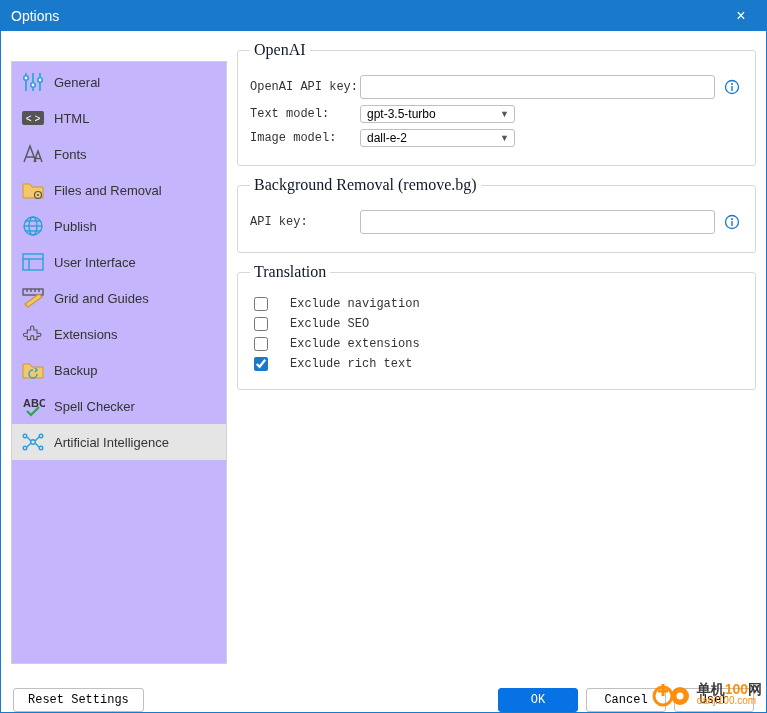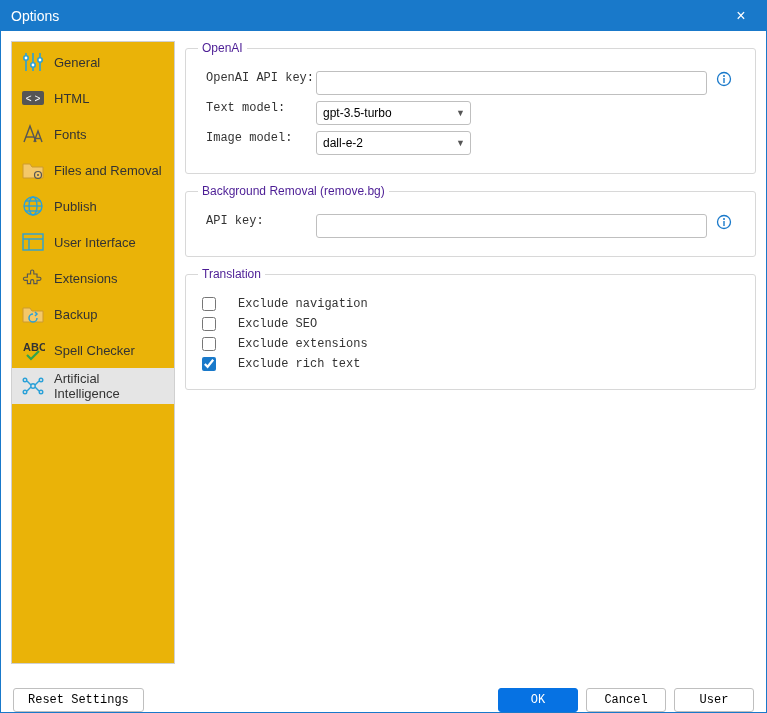--- a/index.html
+++ b/index.html
@@ -2,34 +2,34 @@
 <html><head>
 <meta charset="utf-8">
 <style>
   * { box-sizing: border-box; }
   html, body { margin: 0; padding: 0; font-family: "Segoe UI", Arial, sans-serif; font-size: 13px; color: #333; }
   .window { width: 767px; height: 713px; background: #fff; border: 1px solid #1979ca; position: relative; display: flex; flex-direction: column; }
   .titlebar { height: 30px; background: #1979ca; color: #fff; display: flex; align-items: center; padding: 0 10px; justify-content: space-between; }
   .titlebar .title { font-size: 14px; }
   .titlebar .close { width: 30px; height: 30px; display:flex; align-items:center; justify-content:center; cursor:pointer; font-size:16px; }
   .body { flex: 1 1 auto; display: flex; padding: 10px 10px 0 10px; gap: 10px; overflow:hidden; }
-  .sidebar { width: 164px; border: 1px solid #d0d0d0; background:#eab308; overflow-y:auto; padding:2px 0; }
+  .sidebar { width: 216px; border: 1px solid #d0d0d0; background:#c4b5fd; overflow-y:auto; padding:2px 0;margin-top:20px; }
   .side-item { display:flex; align-items:center; height:36px; padding:0 8px; gap:8px; color:#333; cursor:pointer; }
   .side-item.selected { background:#e5e5e5; }
   .side-icon { width:26px; height:26px; flex:0 0 26px; display:flex; align-items:center; justify-content:center; }
   .side-icon svg { width:24px; height:24px; }
   .content { flex:1 1 auto; position:relative; }
   fieldset { border:1px solid #d8d8d8; border-radius:3px; margin:0 0 10px 0; padding:10px 12px 12px 12px; }
-  legend { font-family: Liberation Sans, sans-serif; font-size:12px; color:#4c1d95; padding:0 4px; }
-  .row { display:flex; align-items:flex-start; margin:6px 8px; }
+  legend { font-family: Liberation Serif, serif; font-size:16px; color:#0f172a; padding:0 4px; }
+  .row { display:flex; align-items:center; margin:6px 0; }
   .row label.lbl { width:110px; font-family:"Consolas","Courier New",monospace; font-size:12px; color:#333; }
   .row input.text { flex:1 1 auto; height:24px; border:1px solid #bfbfbf; border-radius:3px; padding:0 6px; font-size:12px; }
   .row .info { width:22px; display:flex; align-items:center; justify-content:center; margin-left:6px; color:#1979ca; cursor:pointer; }
   .combo { position:relative; width:155px; }
-  .combo input { width:100%; height:24px; border:1px solid #bfbfbf; border-radius:3px; padding:0 22px 0 6px; font-size:12px; background:#fff; }
+  .combo input { width:100%; height:18px; border:1px solid #bfbfbf; border-radius:3px; padding:0 22px 0 6px; font-size:12px; background:#fff; }
   .combo .caret { position:absolute; right:6px; top:50%; transform:translateY(-50%); font-size:9px; color:#555; pointer-events:none; }
   .chk-row { display:flex; align-items:center; margin:6px 0 6px 4px; font-family:"Consolas","Courier New",monospace; font-size:12px; gap:22px; cursor:pointer; }
   .chk-row input[type=checkbox] { width:14px; height:14px; accent-color:#1979ca; margin:0; }
   .footer { height:48px; display:flex; align-items:flex-end; padding:0 12px; gap:8px; border-top:0; }
   .footer .spacer { flex:1; }
   .btn { height:24px; min-width:80px; border:1px solid #bfbfbf; background:#fff; border-radius:3px; font-size:12px; font-family:"Consolas","Courier New",monospace; cursor:pointer; padding:0 14px; }
   .btn.primary { background:#0672e3; border-color:#0672e3; color:#fff; }
   .watermark { position:absolute; right:4px; bottom:4px; display:flex; align-items:center; gap:4px; opacity:.95; pointer-events:none; }
   .watermark svg { width:42px; height:28px; }
   .watermark .wm-text { display:flex; flex-direction:column; line-height:1; }
@@ -113,20 +113,33 @@
         <span class="side-icon">
           <svg viewBox="0 0 24 24" fill="none" stroke="#2aa1d8" stroke-width="1.4">
               <rect x="2" y="4" width="20" height="16"></rect>
               <line x1="2" y1="9" x2="22" y2="9"></line>
               <line x1="8" y1="9" x2="8" y2="20"></line>
             </svg>
         </span>
         <span>User Interface</span>
       </div>
 
+      <div class="side-item">
+        <span class="side-icon">
+          <svg viewBox="0 0 24 24" fill="none" stroke="#555" stroke-width="1.3">
+              <rect x="2" y="3" width="20" height="6"></rect>
+              <line x1="6" y1="3" x2="6" y2="6"></line>
+              <line x1="10" y1="3" x2="10" y2="6"></line>
+              <line x1="14" y1="3" x2="14" y2="6"></line>
+              <line x1="18" y1="3" x2="18" y2="6"></line>
+              <path d="M4 21 L18 11 L21 14 L7 24z" fill="#f4c869" stroke="#cc9a2f" transform="translate(0,-3)"></path>
+            </svg>
+        </span>
+        <span>Grid and Guides</span>
+      </div>
 
       <div class="side-item">
         <span class="side-icon">
           <svg viewBox="0 0 24 24" fill="none" stroke="#555" stroke-width="1.4">
               <path d="M5 8h4V5a2 2 0 114 0v3h4v4h3a2 2 0 110 4h-3v4h-4v-3a2 2 0 10-4 0v3H5v-4H2a2 2 0 110-4h3z" transform="scale(.8) translate(3,2)"></path>
             </svg>
         </span>
         <span>Extensions</span>
       </div>
 
@@ -238,13 +251,26 @@
   </div>
 
   <div class="footer">
     <button class="btn">Reset Settings</button>
     <span class="spacer"></span>
     <button class="btn primary">OK</button>
     <button class="btn">Cancel</button>
     <button class="btn">User</button>
   </div>
 
+  <div class="watermark">
+    <svg viewBox="0 0 42 28">
+      <circle cx="12" cy="16" r="9" fill="none" stroke="#f80" stroke-width="3"></circle>
+      <circle cx="29" cy="16" r="9" fill="#f80"></circle>
+      <circle cx="29" cy="16" r="3.5" fill="#fff"></circle>
+      <line x1="12" y1="4" x2="12" y2="16" stroke="#f80" stroke-width="3"></line>
+      <line x1="7" y1="11" x2="17" y2="11" stroke="#f80" stroke-width="3"></line>
+    </svg>
+    <span class="wm-text">
+      <span class="wm1"><span>单机</span><span class="hl">100</span><span>网</span></span>
+      <span class="wm2">danji100.com</span>
+    </span>
+  </div>
 </div>
 
 </body></html>

